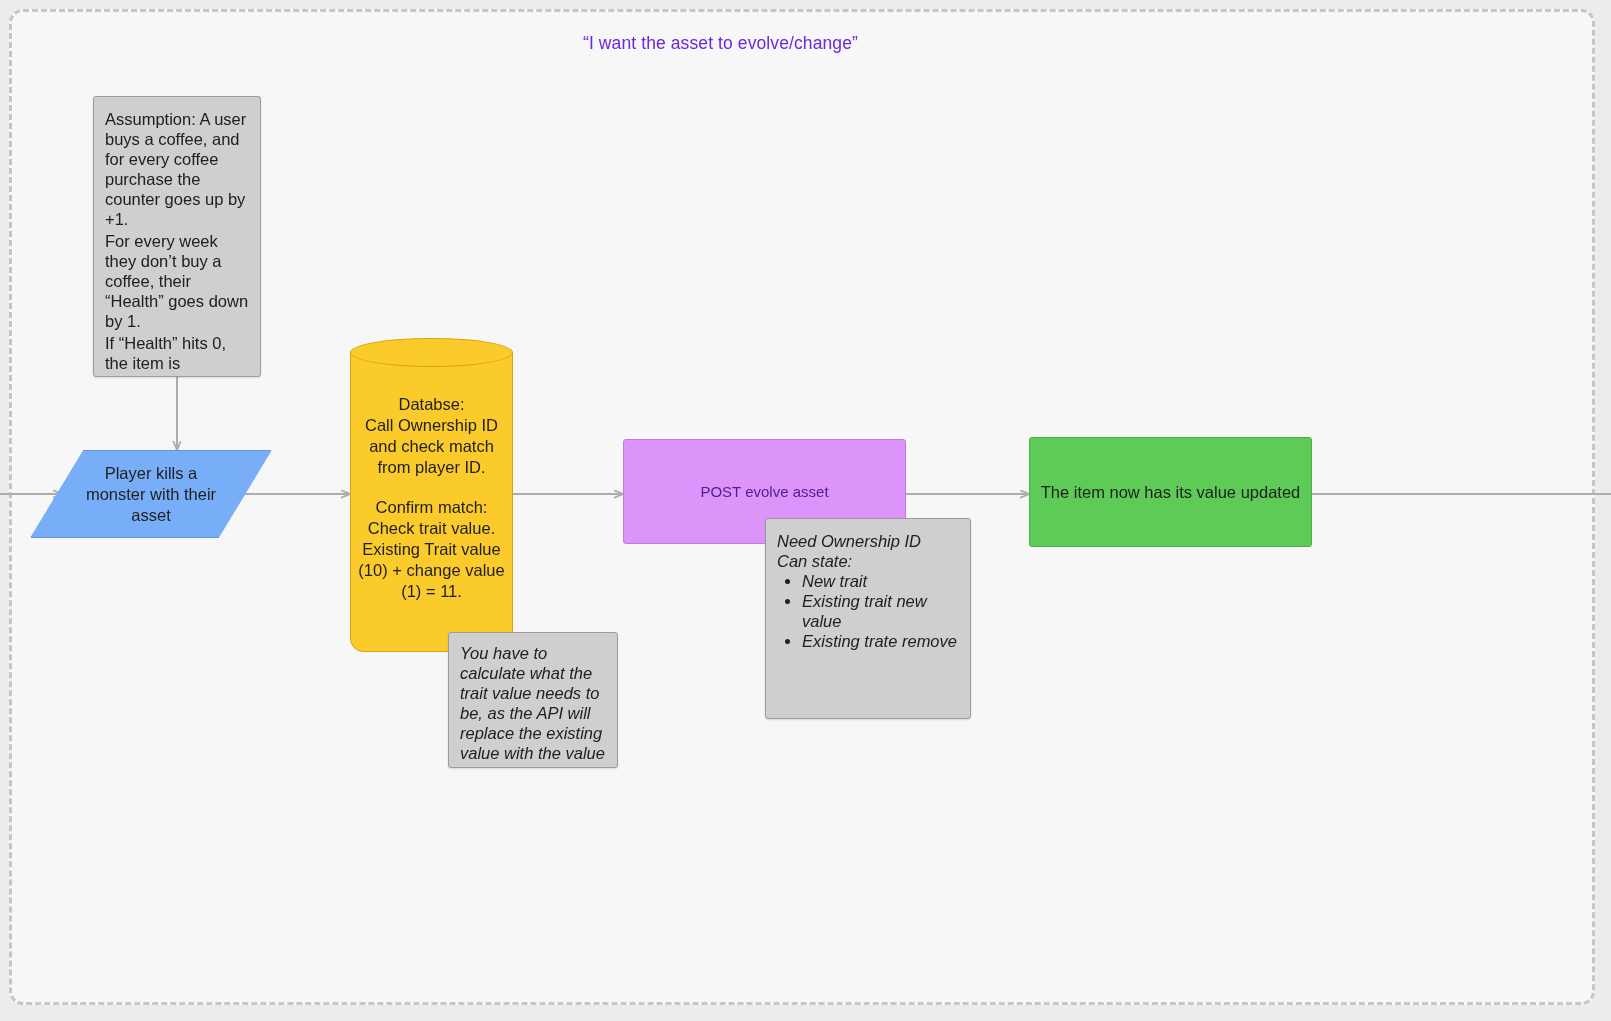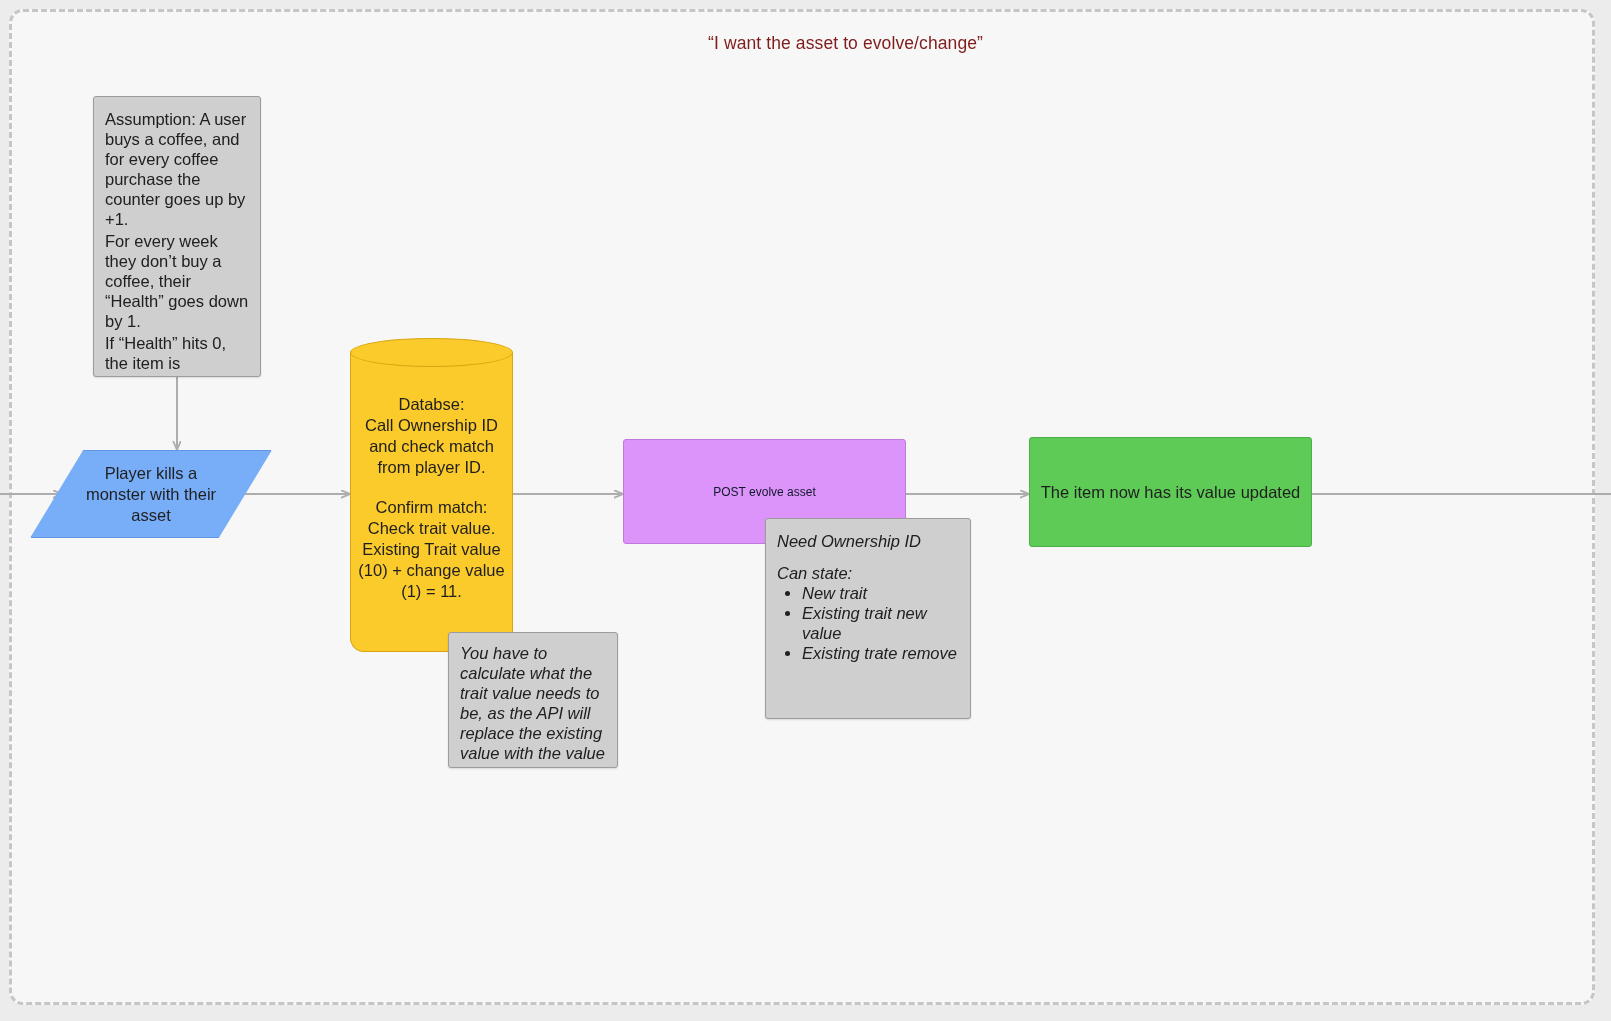--- a/index.html
+++ b/index.html
@@ -31,23 +31,23 @@
     width: 1611px; height: 1021px;
     pointer-events: none;
   }
   .node { position: absolute; }
 
   
   #title {
     position: absolute;
     left: 583px; top: 33px;
     width: 400px;
-    text-align: right;
+    text-align: left;
     font-size: 17.5px;
-    color: #7f1d1d;
+    color: #6d28d9;
     letter-spacing: .1px;
   }
 
   
   .note {
     position: absolute;
     background: #CFCFCF;
     border: 1.5px solid #9C9C9C;
     border-radius: 3px;
     color: #202020;
@@ -128,21 +128,21 @@
   
   #node-post {
     left: 623px; top: 439px; width: 283px; height: 105px;
     background: #DD94FA;
     border: 1.5px solid #C079DC;
     border-radius: 3px;
   }
   #node-post .label {
     position: absolute; inset: 0;
     display: flex; align-items: center; justify-content: center;
-    font-size: 12px; color: #0f172a; text-align: left;
+    font-size: 15px; color: #4c1d95; text-align: left;
   }
 
   
   #node-result {
     left: 1029px; top: 437px; width: 283px; height: 110px;
     background: #5CC council;
   }
   #node-result {
     background: #5ECB56;
     border: 1.5px solid #4CAF48;
@@ -207,21 +207,21 @@
   <div class="note italic" id="note-calc">
     <p>You have to calculate what the trait value needs to be, as the API will replace the existing value with the value you push.</p>
   </div>
 
   <div class="node" id="node-post">
     <div class="label">POST evolve asset</div>
   </div>
 
   <div class="note italic" id="note-ownership">
     <p>Need Ownership ID</p>
-    <p style="margin-top:12px">Can state:</p>
+    <p style="margin-top:0">Can state:</p>
     <ul>
       <li>New trait</li>
       <li>Existing trait new value</li>
       <li>Existing trate remove</li>
     </ul>
   </div>
 
   <div class="node" id="node-result">
     <div class="label">The item now has its value updated</div>
   </div>

